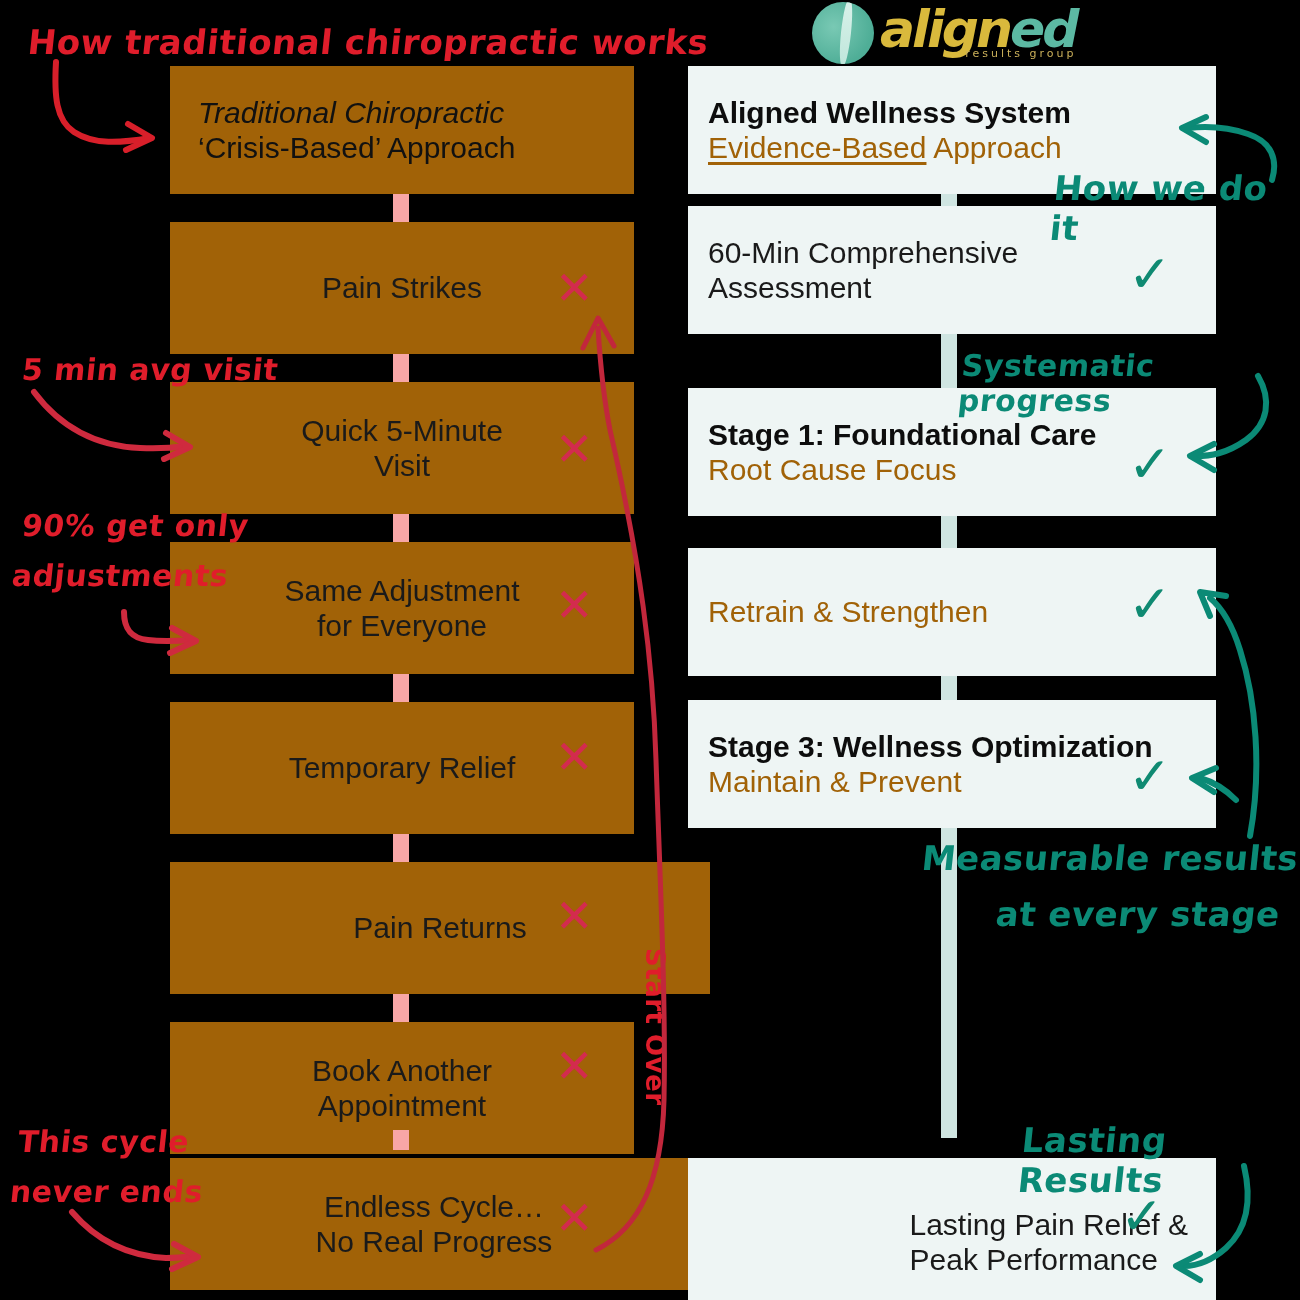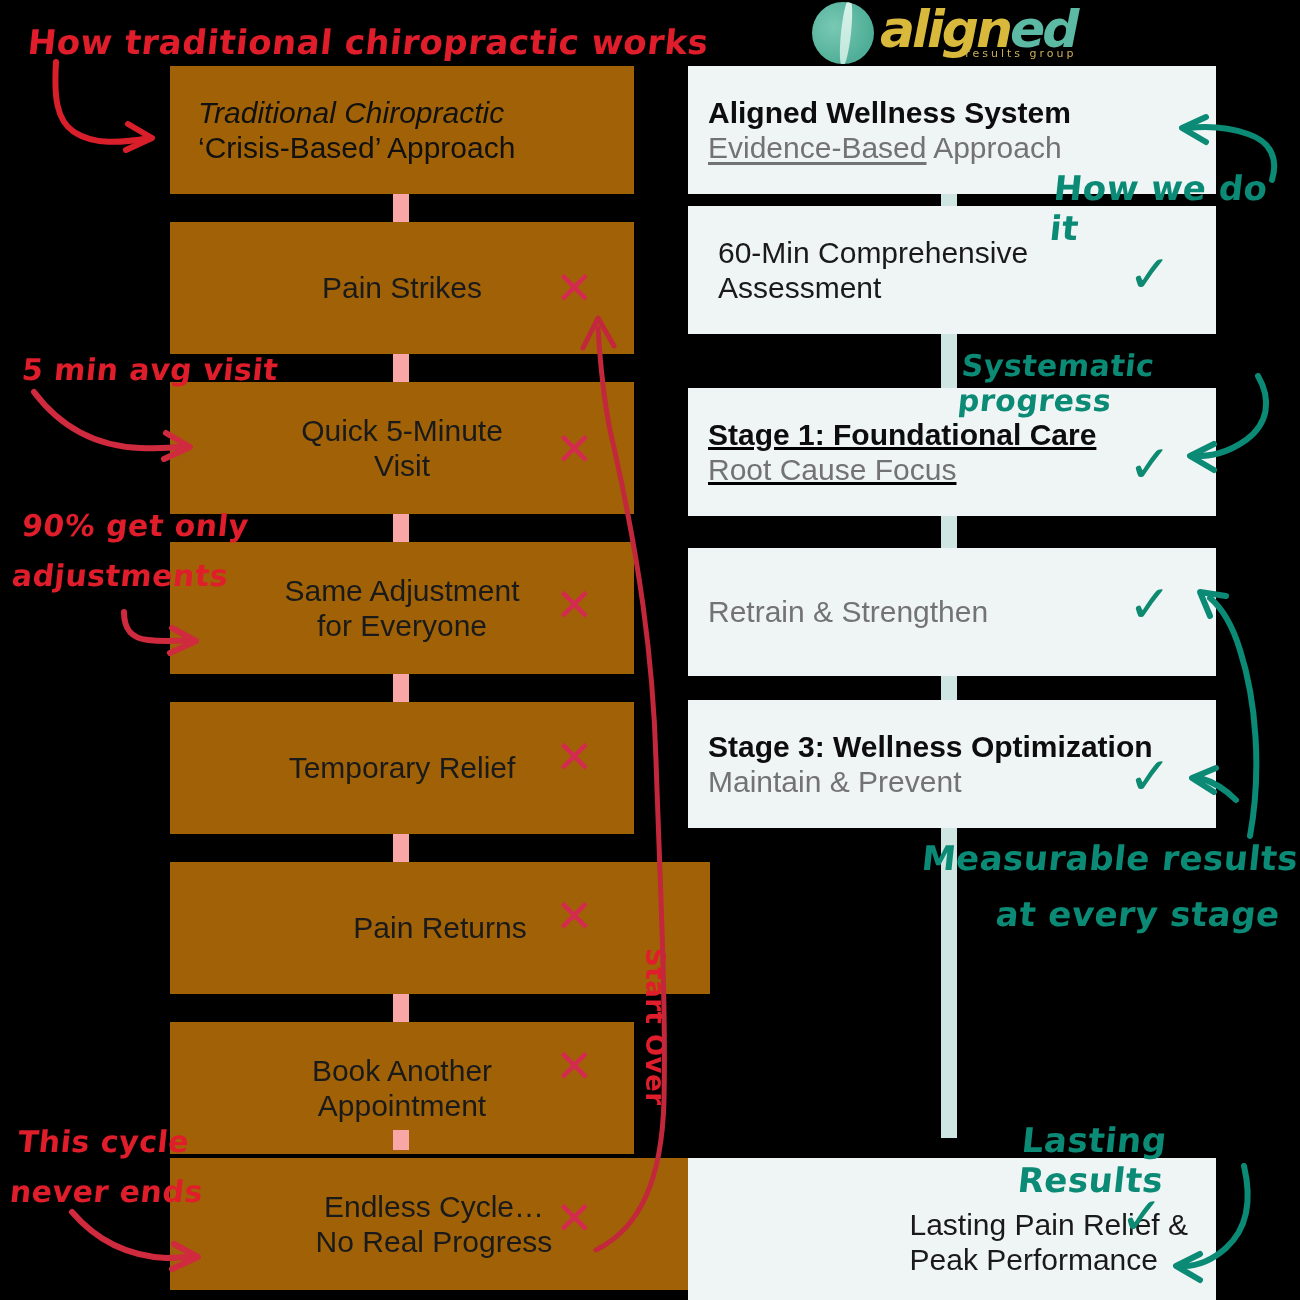--- a/index.html
+++ b/index.html
@@ -14,21 +14,21 @@
   .box{position:absolute;box-sizing:border-box;display:flex;flex-direction:column;justify-content:center;}
   .box.left{background:#a16207;}
   .box.right{background:#eef5f4;}
   .box .pad{padding:0 28px;}
 
   .ln{display:block;line-height:1.18;}
   .t-title-l{font-size:30px;color:#111;font-style:italic;}
   .t-sub-l{font-size:30px;color:#111;}
   .t-item-l{font-size:30px;color:#1a1a1a;text-align:center;}
   .t-title-r{font-size:30px;color:#0d0d0d;font-weight:bold;}
-  .t-sub-r{font-size:30px;color:#737373;}
+  .t-sub-r{font-size:30px;color:#a16207;}
   .t-item-r{font-size:30px;color:#1a1a1a;}
   .underline{text-decoration:underline;text-underline-offset:4px;}
 
   
   .mark{position:absolute;font-size:46px;line-height:1;}
   .xmark{color:#d32b4e;font-weight:400;}
   .checkmark{color:#0f8a72;font-weight:400;font-size:52px;}
 
   
   .conn{position:absolute;}
@@ -140,30 +140,30 @@
   <span class="mark xmark" style="left:555px;top:1195px;">✕</span>
 
   <div class="box right" style="left:688px;top:66px;width:528px;height:128px;">
     <div class="pad" style="padding-left:20px;">
       <span class="ln t-title-r">Aligned Wellness System</span>
       <span class="ln t-sub-r"><span class="underline">Evidence-Based</span><span> Approach</span></span>
     </div>
   </div>
   <div class="conn r" style="left:941px;top:194px;width:16px;height:28px;"></div>
 
-  <div class="box right" style="left:688px;top:206px;width:528px;height:128px;padding-left:10px;">
+  <div class="box right" style="left:688px;top:206px;width:528px;height:128px;">
     <div class="pad" style="padding-left:20px;">
       <span class="ln t-item-r">60-Min Comprehensive</span>
       <span class="ln t-item-r">Assessment</span>
     </div>
   </div>
   <span class="mark checkmark" style="left:1128px;top:248px;">✓</span>
   <div class="conn r" style="left:941px;top:334px;width:16px;height:64px;"></div>
 
-  <div class="box right" style="left:688px;top:388px;width:528px;height:128px;text-decoration:underline;">
+  <div class="box right" style="left:688px;top:388px;width:528px;height:128px;">
     <div class="pad" style="padding-left:20px;">
       <span class="ln t-title-r">Stage 1: Foundational Care</span>
       <span class="ln t-sub-r">Root Cause Focus</span>
     </div>
   </div>
   <span class="mark checkmark" style="left:1128px;top:438px;">✓</span>
   <div class="conn r" style="left:941px;top:516px;width:16px;height:32px;"></div>
 
   <div class="box right" style="left:688px;top:548px;width:528px;height:128px;">
     <div class="pad" style="padding-left:20px;">

